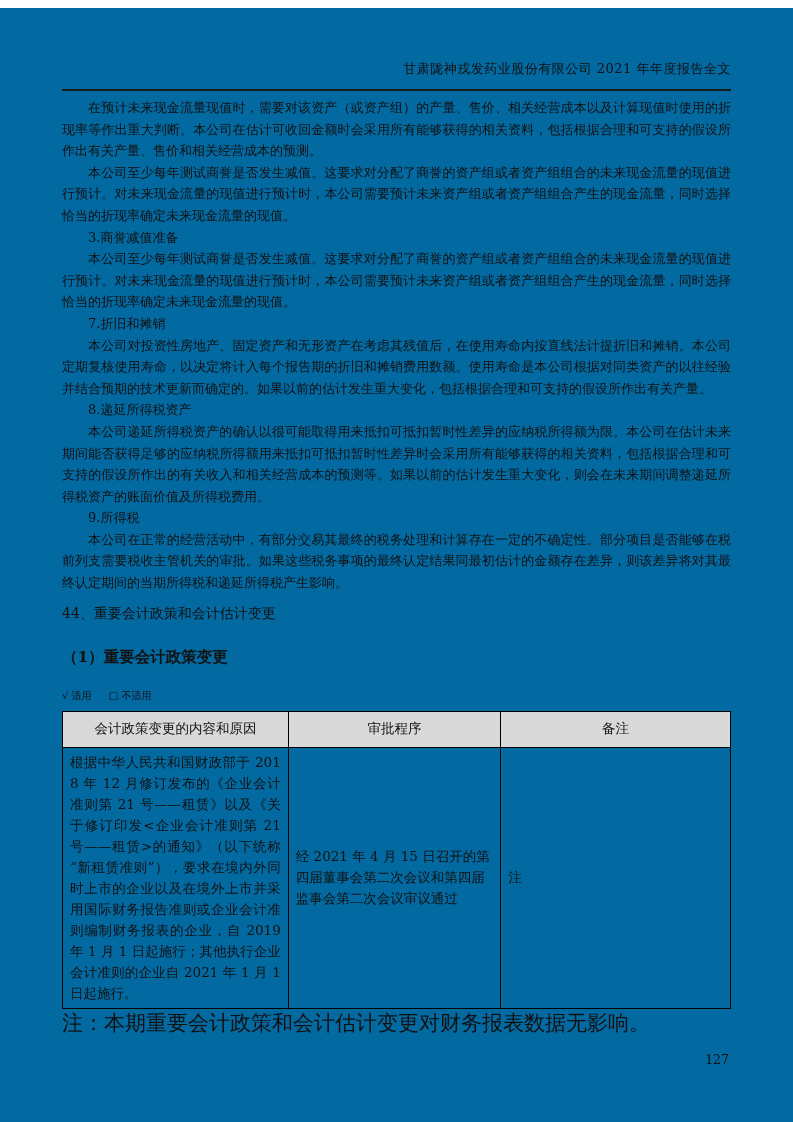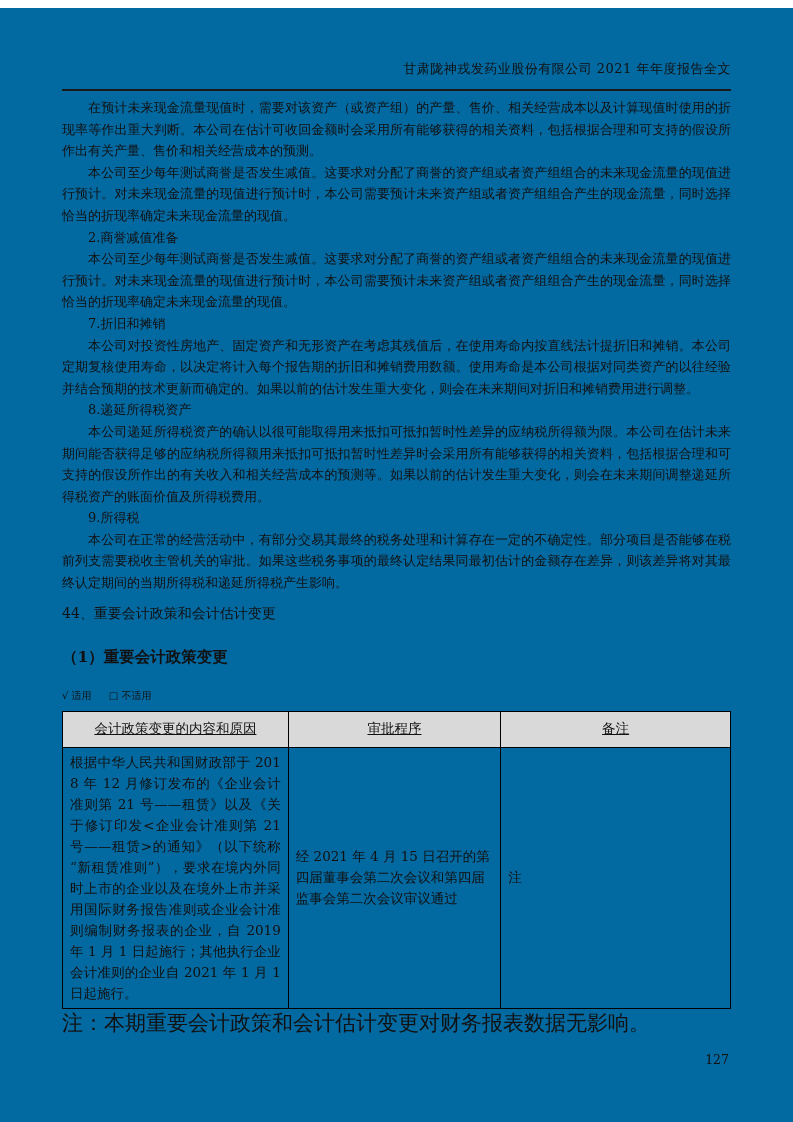--- a/index.html
+++ b/index.html
@@ -60,21 +60,20 @@
     border: 1px solid #000000;
     font-size: 13.5px;
     font-weight: normal;
   }
   .policy-table thead th {
     background: #d9d9d9;
     height: 36px;
     text-align: center;
     vertical-align: middle;
     padding: 2px 12px;
-    text-decoration: underline;
   }
   .policy-table .col1 { width: 33.8%; }
   .policy-table .col2 { width: 31.8%; }
   .policy-table .col3 { width: 34.4%; }
   .policy-table td {
     padding: 4px 7px;
     line-height: 21px;
     vertical-align: middle;
     text-align: left;
   }
@@ -95,24 +94,24 @@
 <body>
 
 <div class="page">
   <div class="content">
 
     <div class="doc-header">甘肃陇神戎发药业股份有限公司 2021 年年度报告全文</div>
 
     <div class="body-text">
       <p class="para">在预计未来现金流量现值时，需要对该资产（或资产组）的产量、售价、相关经营成本以及计算现值时使用的折现率等作出重大判断。本公司在估计可收回金额时会采用所有能够获得的相关资料，包括根据合理和可支持的假设所作出有关产量、售价和相关经营成本的预测。</p>
       <p class="para">本公司至少每年测试商誉是否发生减值。这要求对分配了商誉的资产组或者资产组组合的未来现金流量的现值进行预计。对未来现金流量的现值进行预计时，本公司需要预计未来资产组或者资产组组合产生的现金流量，同时选择恰当的折现率确定未来现金流量的现值。</p>
-      <p class="para">2.商誉减值准备</p>
+      <p class="para">3.商誉减值准备</p>
       <p class="para">本公司至少每年测试商誉是否发生减值。这要求对分配了商誉的资产组或者资产组组合的未来现金流量的现值进行预计。对未来现金流量的现值进行预计时，本公司需要预计未来资产组或者资产组组合产生的现金流量，同时选择恰当的折现率确定未来现金流量的现值。</p>
       <p class="para">7.折旧和摊销</p>
-      <p class="para">本公司对投资性房地产、固定资产和无形资产在考虑其残值后，在使用寿命内按直线法计提折旧和摊销。本公司定期复核使用寿命，以决定将计入每个报告期的折旧和摊销费用数额。使用寿命是本公司根据对同类资产的以往经验并结合预期的技术更新而确定的。如果以前的估计发生重大变化，则会在未来期间对折旧和摊销费用进行调整。</p>
+      <p class="para">本公司对投资性房地产、固定资产和无形资产在考虑其残值后，在使用寿命内按直线法计提折旧和摊销。本公司定期复核使用寿命，以决定将计入每个报告期的折旧和摊销费用数额。使用寿命是本公司根据对同类资产的以往经验并结合预期的技术更新而确定的。如果以前的估计发生重大变化，包括根据合理和可支持的假设所作出有关产量。</p>
       <p class="para">8.递延所得税资产</p>
       <p class="para">本公司递延所得税资产的确认以很可能取得用来抵扣可抵扣暂时性差异的应纳税所得额为限。本公司在估计未来期间能否获得足够的应纳税所得额用来抵扣可抵扣暂时性差异时会采用所有能够获得的相关资料，包括根据合理和可支持的假设所作出的有关收入和相关经营成本的预测等。如果以前的估计发生重大变化，则会在未来期间调整递延所得税资产的账面价值及所得税费用。</p>
       <p class="para">9.所得税</p>
       <p class="para">本公司在正常的经营活动中，有部分交易其最终的税务处理和计算存在一定的不确定性。部分项目是否能够在税前列支需要税收主管机关的审批。如果这些税务事项的最终认定结果同最初估计的金额存在差异，则该差异将对其最终认定期间的当期所得税和递延所得税产生影响。</p>
     </div>
 
     <h2 class="sec-heading">44、重要会计政策和会计估计变更</h2>
 
     <h3 class="sub-heading">（1）重要会计政策变更</h3>
 

